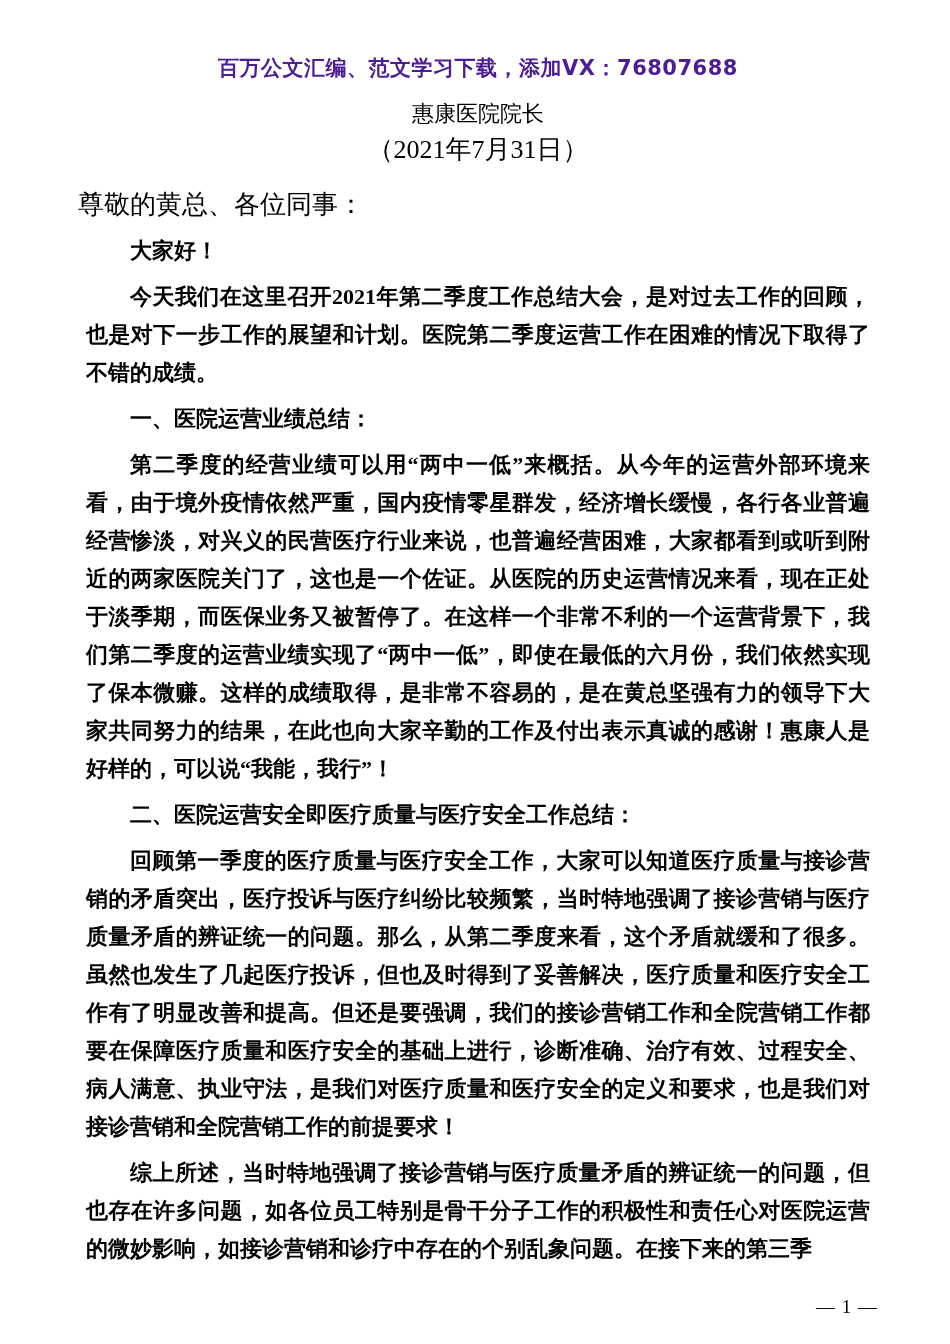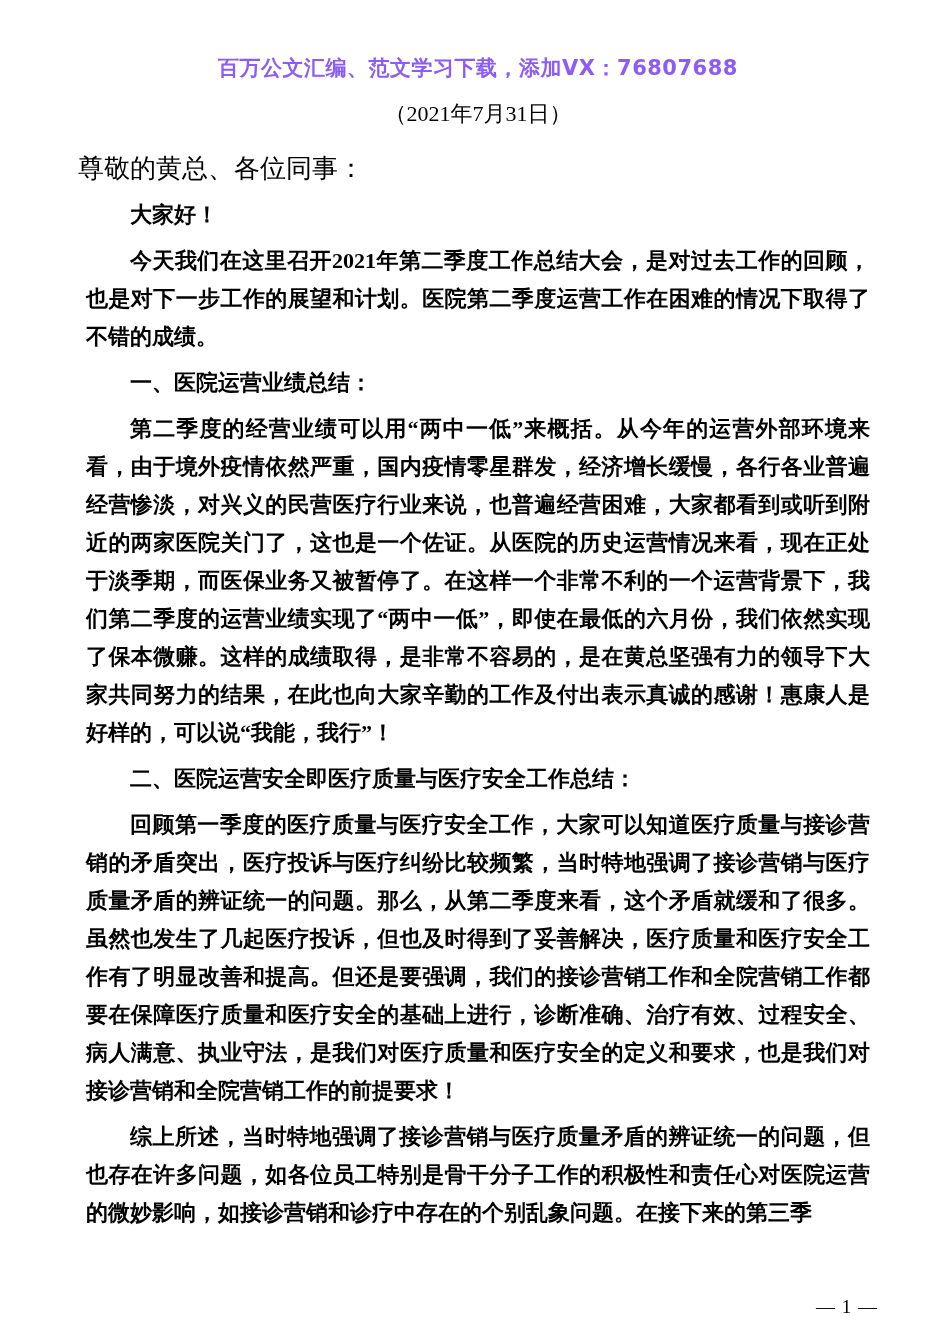--- a/index.html
+++ b/index.html
@@ -15,42 +15,42 @@
     position: relative;
     width: 950px;
     height: 1344px;
     background: #ffffff;
     box-sizing: border-box;
     padding: 38px 72px 30px 78px;
     overflow: hidden;
   }
   .watermark {
     text-align: center;
-    color: #8b5cf6;
+    color: #4c1d95;
     font-weight: bold;
     font-size: 21px;
     letter-spacing: 0.5px;
     font-family: "DejaVu Sans", "Liberation Sans", sans-serif;
     margin-top: 16px;
     margin-bottom: 14px;
   }
   .doc-title {
     text-align: center;
     font-size: 22px;
     line-height: 36px;
     font-family: "Liberation Serif", "DejaVu Serif", serif;
   }
   .doc-subtitle {
     text-align: center;
     font-size: 22px;
     line-height: 36px;
   }
   .doc-date {
     text-align: center;
-    font-size: 22px;
+    font-size: 26px;
     line-height: 36px;
     margin-bottom: 18px;
   }
   .salutation {
     font-size: 26px;
     line-height: 38px;
     text-indent: 0;
     margin: 0;
   }
   p.body-para {
@@ -71,20 +71,21 @@
     letter-spacing: 1px;
   }
 </style>
 </head>
 <body>
 
 <div class="page">
 
   <div class="watermark">百万公文汇编、范文学习下载，添加VX：76807688</div>
 
+  <div class="doc-subtitle">惠康医院院长</div>
   <div class="doc-date">（2021年7月31日）</div>
 
   <p class="salutation">尊敬的黄总、各位同事：</p>
 
   <p class="body-para">大家好！</p>
   <p class="body-para">今天我们在这里召开2021年第二季度工作总结大会，是对过去工作的回顾，也是对下一步工作的展望和计划。医院第二季度运营工作在困难的情况下取得了不错的成绩。</p>
   <p class="body-para">一、医院运营业绩总结：</p>
   <p class="body-para">第二季度的经营业绩可以用“两中一低”来概括。从今年的运营外部环境来看，由于境外疫情依然严重，国内疫情零星群发，经济增长缓慢，各行各业普遍经营惨淡，对兴义的民营医疗行业来说，也普遍经营困难，大家都看到或听到附近的两家医院关门了，这也是一个佐证。从医院的历史运营情况来看，现在正处于淡季期，而医保业务又被暂停了。在这样一个非常不利的一个运营背景下，我们第二季度的运营业绩实现了“两中一低”，即使在最低的六月份，我们依然实现了保本微赚。这样的成绩取得，是非常不容易的，是在黄总坚强有力的领导下大家共同努力的结果，在此也向大家辛勤的工作及付出表示真诚的感谢！惠康人是好样的，可以说“我能，我行”！</p>
   <p class="body-para">二、医院运营安全即医疗质量与医疗安全工作总结：</p>
   <p class="body-para">回顾第一季度的医疗质量与医疗安全工作，大家可以知道医疗质量与接诊营销的矛盾突出，医疗投诉与医疗纠纷比较频繁，当时特地强调了接诊营销与医疗质量矛盾的辨证统一的问题。那么，从第二季度来看，这个矛盾就缓和了很多。虽然也发生了几起医疗投诉，但也及时得到了妥善解决，医疗质量和医疗安全工作有了明显改善和提高。但还是要强调，我们的接诊营销工作和全院营销工作都要在保障医疗质量和医疗安全的基础上进行，诊断准确、治疗有效、过程安全、病人满意、执业守法，是我们对医疗质量和医疗安全的定义和要求，也是我们对接诊营销和全院营销工作的前提要求！</p>

